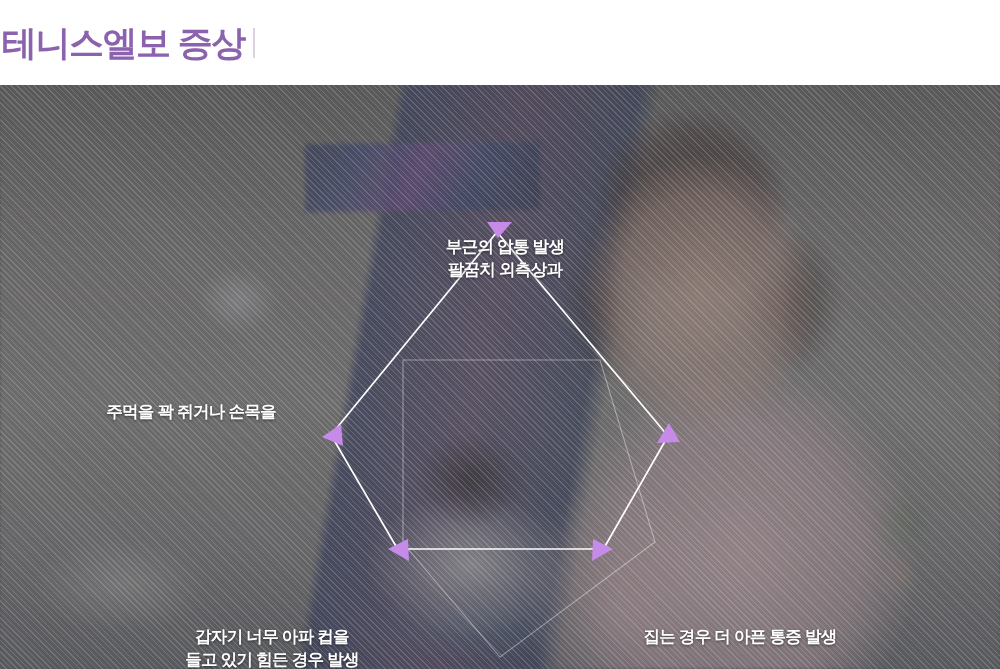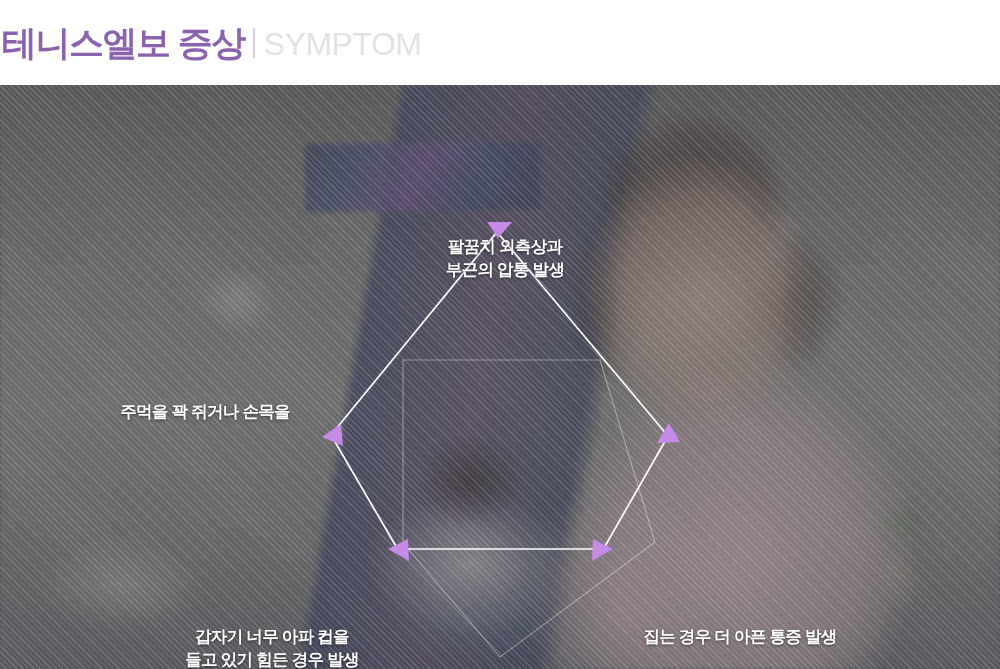--- a/index.html
+++ b/index.html
@@ -139,33 +139,32 @@
     color: #ffffff;
     font-size: 16.5px;
     font-weight: bold;
     letter-spacing: -0.7px;
     line-height: 1.42;
     text-align: center;
     text-shadow: 0 1px 3px rgba(0,0,0,0.55);
     white-space: nowrap;
   }
   .callout-top      { left: 505px; top: 150px; transform: translateX(-50%); }
-  .callout-left     { left: 205px; top: 315px; transform: translateX(-50%); }
+  .callout-left     { left: 191px; top: 315px; transform: translateX(-50%); }
   .callout-right    { left: 793px; top: 315px; transform: translateX(-50%); }
   .callout-bot-left { left: 272px; top: 540px; transform: translateX(-50%); }
   .callout-bot-right{ left: 740px; top: 540px; transform: translateX(-50%); }
 </style>
 </head>
 <body>
 
 <div class="page-header">
   <div class="header-inner">
     <span class="title-ko">테니스엘보 증상</span>
     <span class="title-divider"></span>
-    <span class="title-en">SYMPTOM</span>
   </div>
 </div>
 
 <div class="hero">
   <div class="hero-photo"></div>
   <div class="hero-screen"></div>
   <div class="hero-scrim"></div>
   <div class="hero-hatch"></div>
 
   <svg class="diagram" viewBox="0 0 1000 584">
@@ -188,22 +187,22 @@
     <g fill="#c68ae8">
       <polygon points="487,137 512,137 498,153"></polygon>
       <polygon points="322,352 341,339 343,361"></polygon>
       <polygon points="669,338 680,357 657,358"></polygon>
       <polygon points="388,464 408,454 409,476"></polygon>
       <polygon points="613,464 593,454 592,476"></polygon>
     </g>
   </svg>
 
   <div class="callout callout-top">
+    <div>부근의 압통 발생</div>
     <div>팔꿈치 외측상과</div>
-    <div>부근의 압통 발생</div>
   </div>
 
   <div class="callout callout-left">
     <div>주먹을 꽉 쥐거나 손목을</div>
   </div>
 
   <div class="callout callout-right">
   </div>
 
   <div class="callout callout-bot-left">

